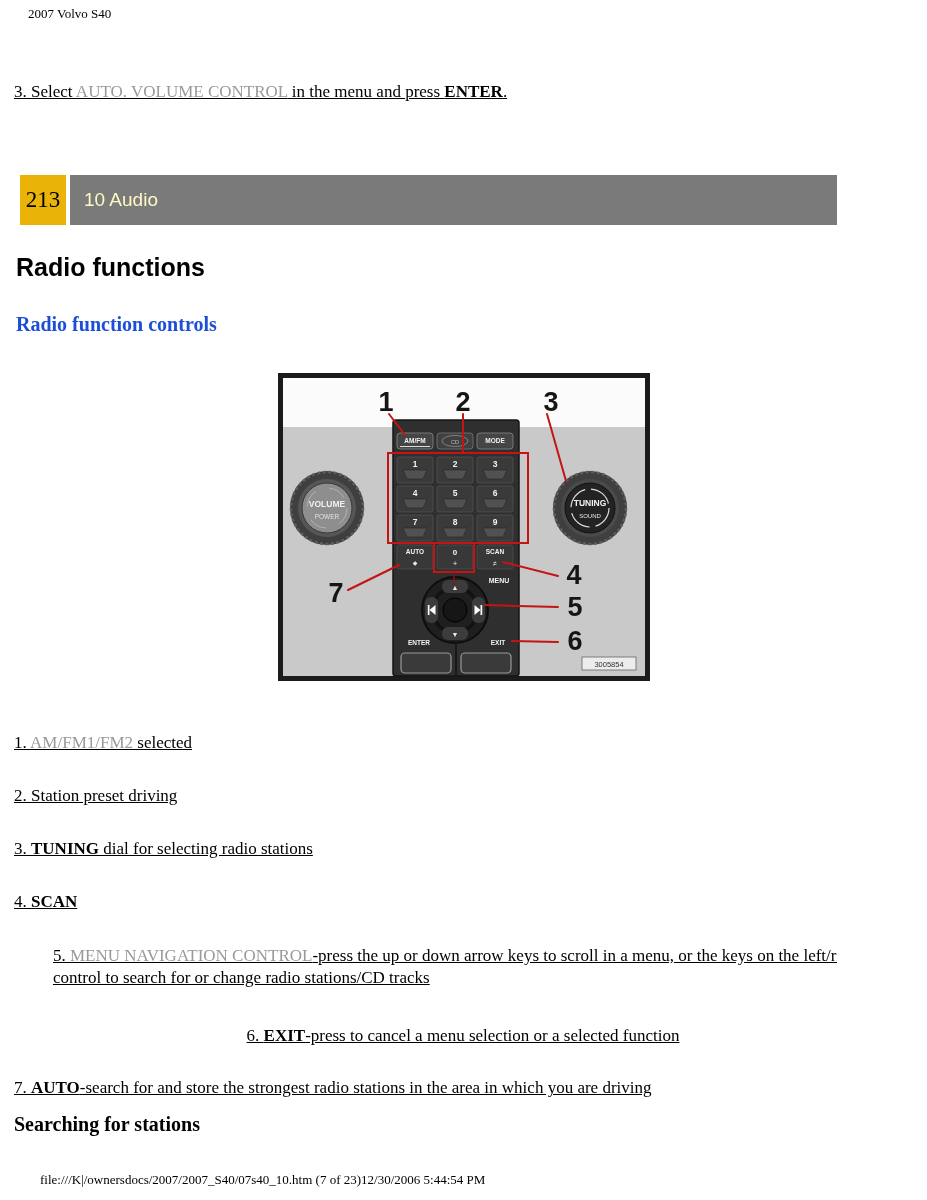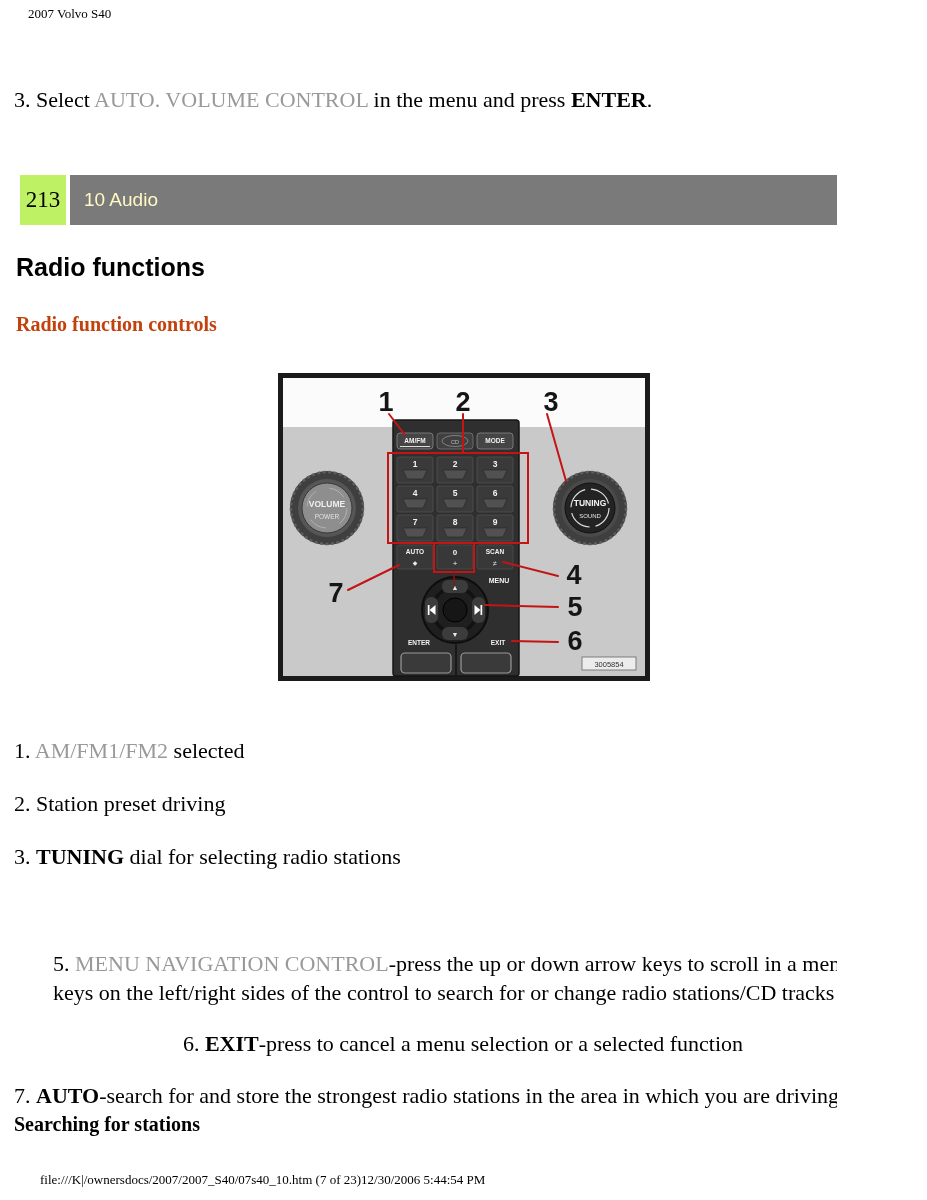--- a/index.html
+++ b/index.html
@@ -1,32 +1,32 @@
 <!DOCTYPE html>
 <html><head>
 <meta charset="utf-8">
 <style>
   html,body{margin:0;padding:0;background:#fff;}
   #page{position:relative;width:837px;height:1200px;background:#ffffff;overflow:hidden;
         font-family:"Liberation Serif",serif;color:#000;}
   .abs{position:absolute;}
-  .body-text{font-size:22px;line-height:1.3;}
+  .body-text{font-size:17px;line-height:1.3;text-decoration:underline;}
   .muted{color:#999999;}
   b{font-weight:bold;}
   #header-title{left:28px;top:6px;font-size:13px;}
   #step-3{left:14px;top:64px;}
   #step-4{left:14px;top:117px;}
   #chapter-banner{left:20px;top:175px;width:886px;height:50px;display:flex;align-items:stretch;}
-  #page-number-badge{width:46px;background:#bef264;display:flex;align-items:center;justify-content:center;
+  #page-number-badge{width:46px;background:#eab308;display:flex;align-items:center;justify-content:center;
         font-size:23px;color:#000;}
   #banner-bar{flex:1;background:#7a7a7a;margin-left:4px;display:flex;align-items:center;
         font-family:"Liberation Sans",sans-serif;font-size:19px;color:#fef9c3;padding-left:14px;}
   #banner-icon-box{width:46px;background:#c3c3c3;margin-left:4px;display:flex;align-items:center;justify-content:center;}
   #section-heading{left:16px;top:253px;font-family:"Liberation Sans",sans-serif;font-weight:bold;font-size:25px;}
-  #subsection-heading{left:16px;top:313px;font-weight:bold;font-size:20px;color:#c2410c;}
+  #subsection-heading{left:16px;top:313px;font-weight:bold;font-size:20px;color:#1d4ed8;}
   #radio-diagram{left:278px;top:373px;width:372px;height:308px;}
   .legend{left:14px;width:898px;}
   #legend-item-1{top:715px;}
   #legend-item-2{top:768px;}
   #legend-item-3{top:821px;}
   #legend-item-4{top:874px;}
   #legend-item-5{top:928px;margin-left:39px;}
   #legend-item-6{top:1008px;text-align:center;}
   #legend-item-7{top:1060px;}
   #searching-heading{left:14px;top:1113px;font-size:20px;font-weight:bold;}
@@ -223,20 +223,21 @@
       </g>
     </svg>
   </div>
 
   <p id="legend-item-1" class="abs body-text legend"><span>1. </span><span class="muted">AM/FM1/FM2</span><span> selected</span></p>
 
   <p id="legend-item-2" class="abs body-text legend"><span>2. </span><span>Station preset driving</span></p>
 
   <p id="legend-item-3" class="abs body-text legend"><span>3. </span><b>TUNING</b><span> dial for selecting radio stations</span></p>
 
+  <p id="legend-item-4" class="abs body-text legend"><span>4. </span><b>SCAN</b></p>
 
   <p id="legend-item-5" class="abs body-text legend"><span>5. </span><span class="muted">MENU NAVIGATION CONTROL</span><span>-press the up or down arrow keys to scroll in a menu, or the keys on the left/right sides of the control to search for or change radio stations/CD tracks</span></p>
 
   <p id="legend-item-6" class="abs body-text legend"><span>6. </span><b>EXIT</b><span>-press to cancel a menu selection or a selected function</span></p>
 
   <p id="legend-item-7" class="abs body-text legend"><span>7. </span><b>AUTO</b><span>-search for and store the strongest radio stations in the area in which you are driving</span></p>
 
   <div id="searching-heading" class="abs">Searching for stations</div>
 
   <div id="footer-path" class="abs">file:///K|/ownersdocs/2007/2007_S40/07s40_10.htm (7 of 23)12/30/2006 5:44:54 PM</div>

